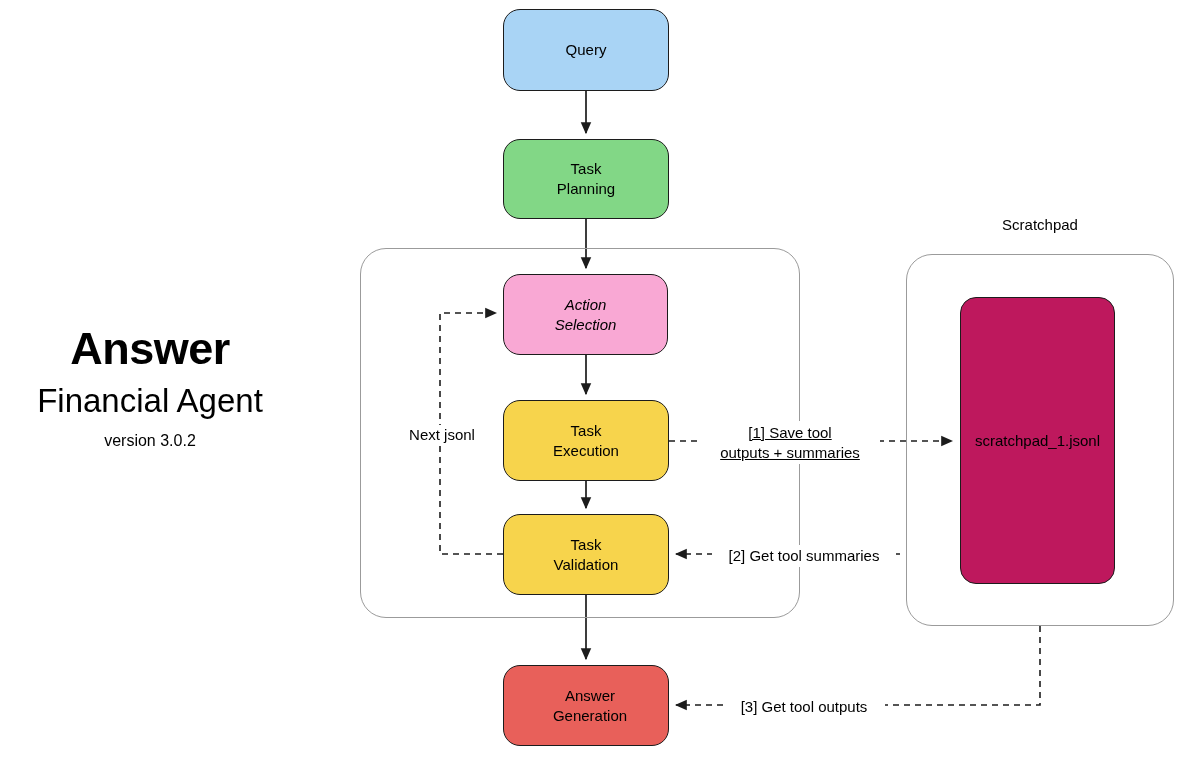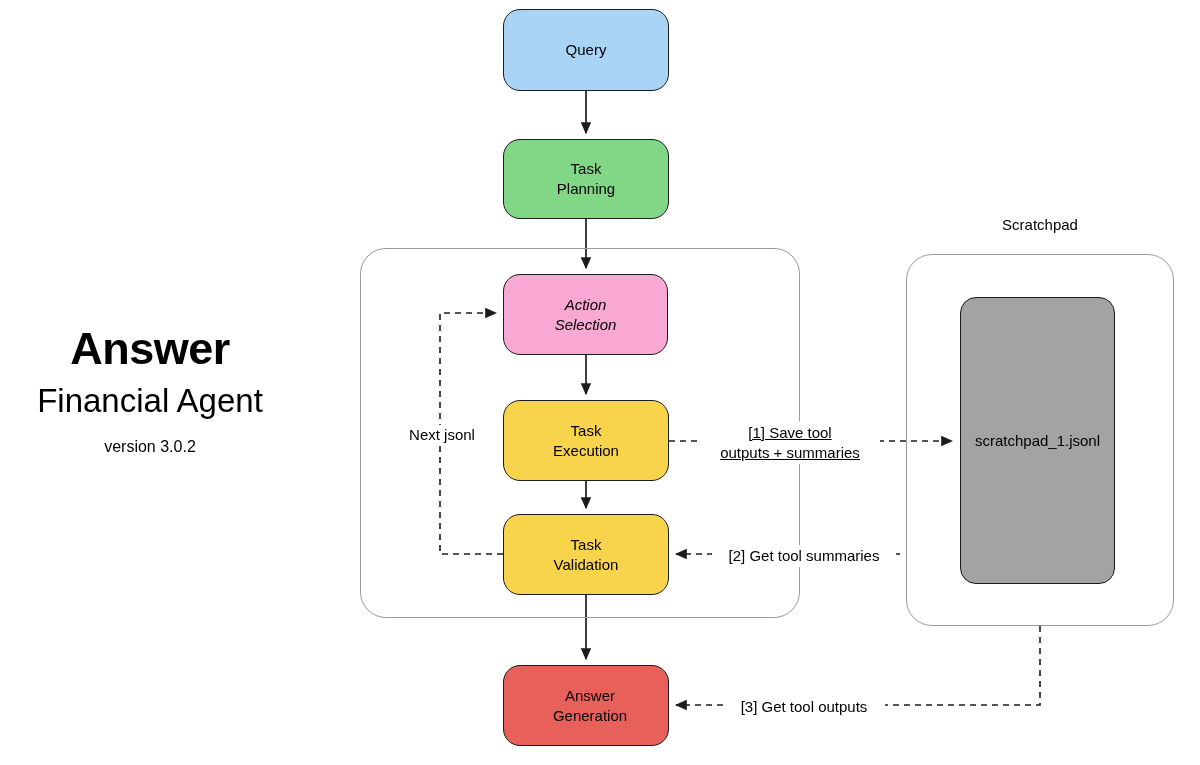--- a/index.html
+++ b/index.html
@@ -43,21 +43,21 @@
   }
   .brand-sub {
     font-size: 33px;
     font-weight: normal;
     line-height: 1.15;
     margin-top: 10px;
   }
   .brand-version {
     font-size: 16px;
     font-weight: normal;
-    margin-top: 18px;
+    margin-top: 12px;
   }
 
   
   .node {
     position: absolute;
     box-sizing: border-box;
     border: 1.6px solid #1c1c1c;
     border-radius: 17px;
     display: flex;
     align-items: center;
@@ -96,21 +96,21 @@
 
   .file-box {
     position: absolute;
     left: 960px;
     top: 297px;
     width: 155px;
     height: 287px;
     box-sizing: border-box;
     border: 1.8px solid #1c1c1c;
     border-radius: 16px;
-    background: #a3a3a3;
+    background: #be185d;
     display: flex;
     align-items: center;
     justify-content: center;
     text-align: center;
     font-size: 15px;
   }
 
   
   .edge-label {
     position: absolute;

